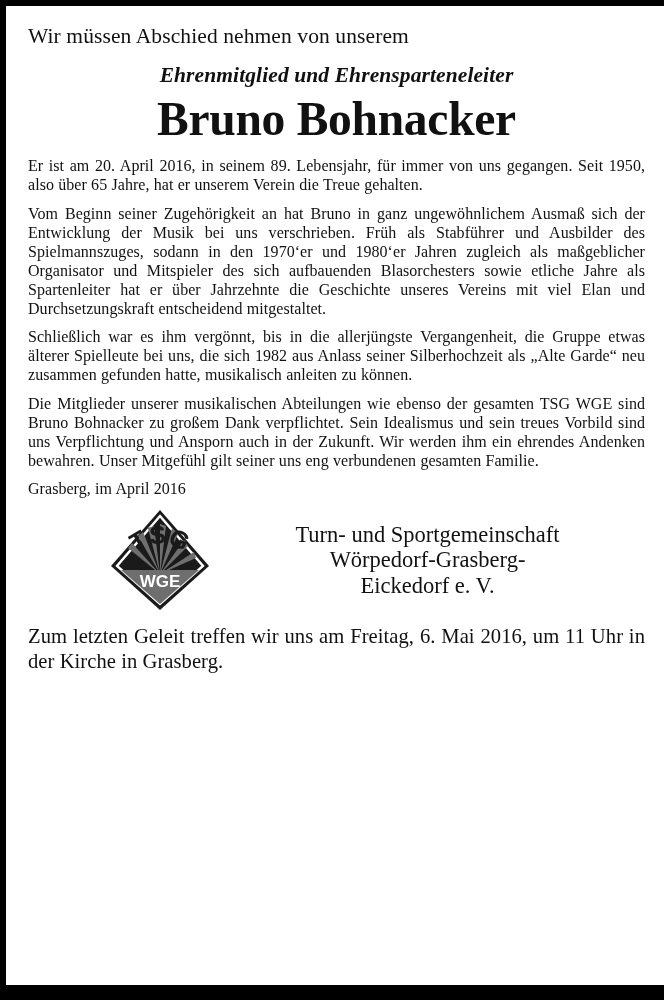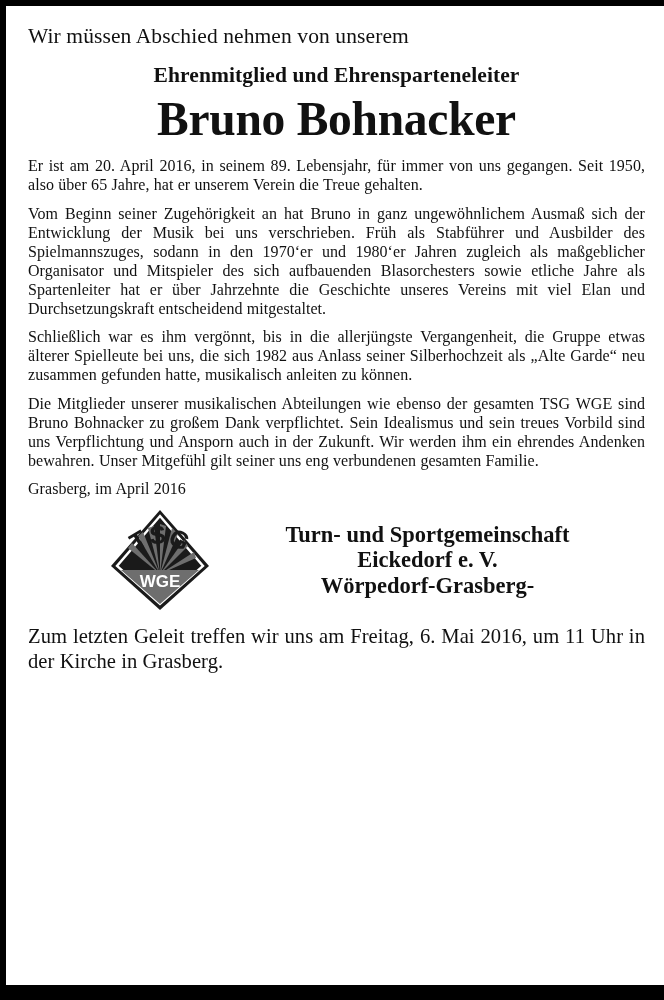--- a/index.html
+++ b/index.html
@@ -41,20 +41,21 @@
     margin: 0 0 4px 0;
     text-align: left;
   }
 
   .subtitle {
     font-size: 21.5px;
     font-weight: bold;
     text-align: center;
     margin: 14px 0 2px 0;
     letter-spacing: 0.1px;
+    font-style: italic;
   }
 
   .headline {
     font-size: 49px;
     font-weight: bold;
     text-align: center;
     letter-spacing: -0.3px;
     line-height: 1.02;
     margin: 6px 0 12px 0;
     transform: scaleX(0.97);
@@ -90,21 +91,21 @@
     flex: 0 0 auto;
     width: 104px;
     height: 104px;
     position: relative;
   }
 
   .org-name {
     flex: 1 1 auto;
     text-align: center;
     font-size: 22.5px;
-    font-weight: bold;
+    font-weight: normal;
     line-height: 1.13;
     padding-left: 8px;
     padding-right: 10px;
   }
   .org-name .ln { display: block; white-space: nowrap; }
 
   .footer-text {
     font-size: 20.6px;
     line-height: 1.195;
     text-align: justify;
@@ -157,21 +158,21 @@
           <text font-family="'Liberation Sans', sans-serif" font-size="25" font-weight="bold" fill="#1a1a1a">
             <textPath href="#arcPath" startOffset="50%" text-anchor="middle">TSG</textPath>
           </text>
 
           <text x="52" y="79" text-anchor="middle" font-family="'Liberation Sans', sans-serif" font-size="17" font-weight="bold" fill="#ffffff">WGE</text>
         </svg>
       </div>
 
       <div class="org-name">
         <span class="ln">Turn- und Sportgemeinschaft</span>
+        <span class="ln">Wörpedorf-Grasberg-</span>
         <span class="ln">Eickedorf e. V.</span>
-        <span class="ln">Wörpedorf-Grasberg-</span>
       </div>
     </div>
 
     <p class="footer-text">Zum letzten Geleit treffen wir uns am Freitag, 6. Mai 2016, um 11 Uhr in der Kirche in Grasberg.</p>
 
   </div>
 </div>
 
 </body></html>

